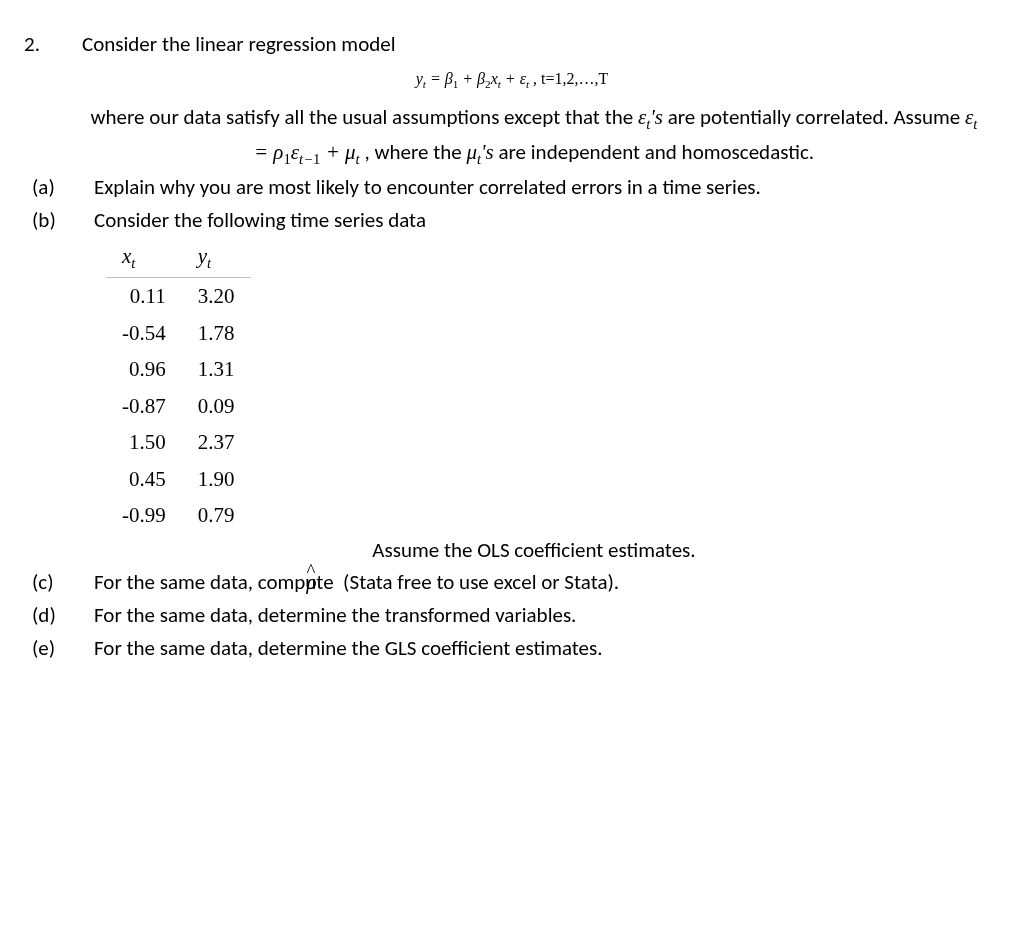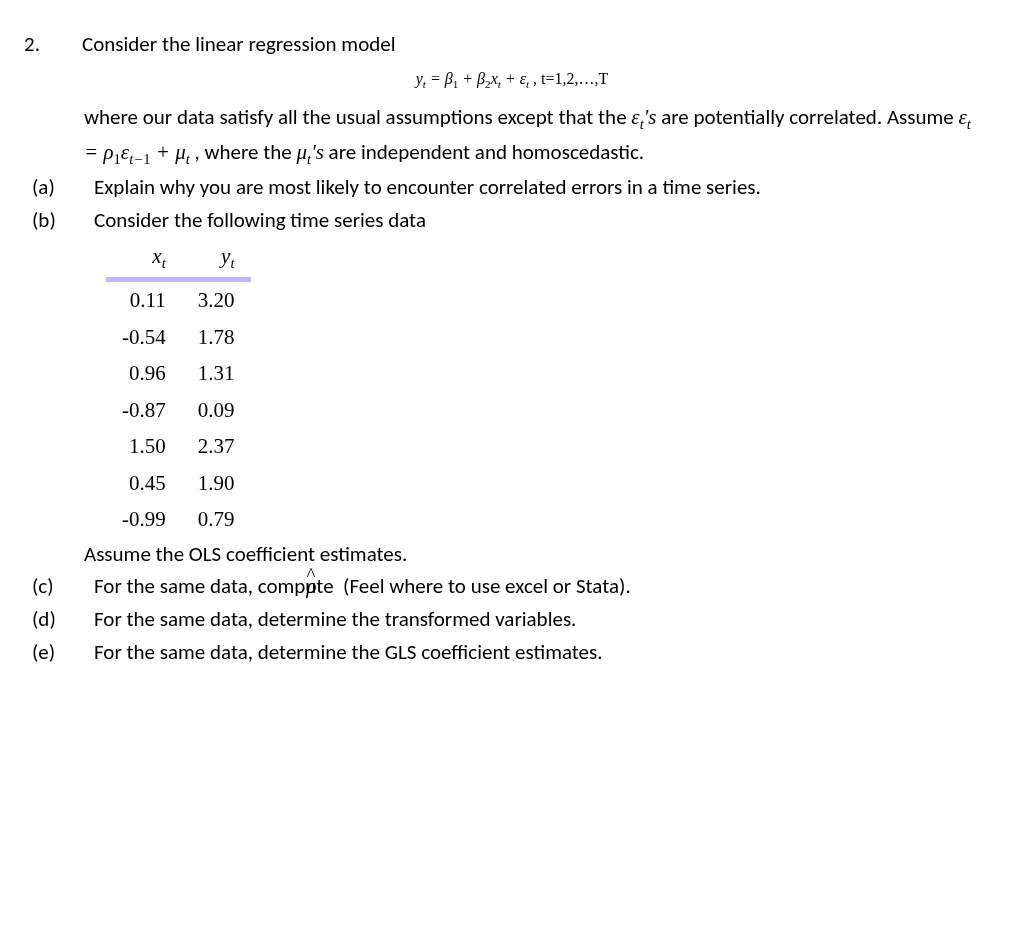--- a/index.html
+++ b/index.html
@@ -59,42 +59,43 @@
       border-collapse: collapse;
       margin-left: 66px;
       margin-top: 2px;
       font-family: 'Times New Roman', serif;
       font-size: 21px;
     }
     table.data th {
       font-weight: normal;
       font-style: italic;
       padding: 2px 16px;
-      text-align: right;
-      border-bottom: 5px solid #c4b5fd;
+      text-align: left;
+      border-bottom: 1px solid #c4b5fd;
     }
     table.data td {
       padding: 2px 16px 2px 16px;
       text-align: right;
     }
     .hat {
       position: relative;
       display: inline-block;
     }
     .hat::before {
       content: "^";
       position: absolute;
       top: -0.55em;
       left: 50%;
       transform: translateX(-50%);
       font-style: normal;
       font-size: 0.9em;
     }
     .indent-body {
       padding-left: 44px;
+      text-align: center;
     }
   </style>
 </head>
 <body>
 
 <div class="q-first">
   <span class="question-num">2.</span><span>Consider the linear regression model</span>
 </div>
 
 <div class="equation">y<span class="sub">t</span> = β<span class="subn">1</span> + β<span class="subn">2</span>x<span class="sub">t</span> + ε<span class="sub">t</span> <span class="nonit">,</span> <span class="nonit">t=1,2,…,T</span></div>
@@ -146,21 +147,21 @@
       <tr>
         <td>-0.99</td>
         <td>0.79</td>
       </tr>
     </tbody>
 </table>
 
 <div class="indent-body">Assume the OLS coefficient estimates.</div>
 
 <div class="part">
-  <span class="part-label">(c)</span><span>For the same data, compute </span><span class="serif ital hat">ρ</span><span> (Feel where to use excel or Stata).</span>
+  <span class="part-label">(c)</span><span>For the same data, compute </span><span class="serif ital hat">ρ</span><span> (Stata free to use excel or Stata).</span>
 </div>
 
 <div class="part">
   <span class="part-label">(d)</span><span>For the same data, determine the transformed variables.</span>
 </div>
 
 <div class="part">
   <span class="part-label">(e)</span><span>For the same data, determine the GLS coefficient estimates.</span>
 </div>
 

